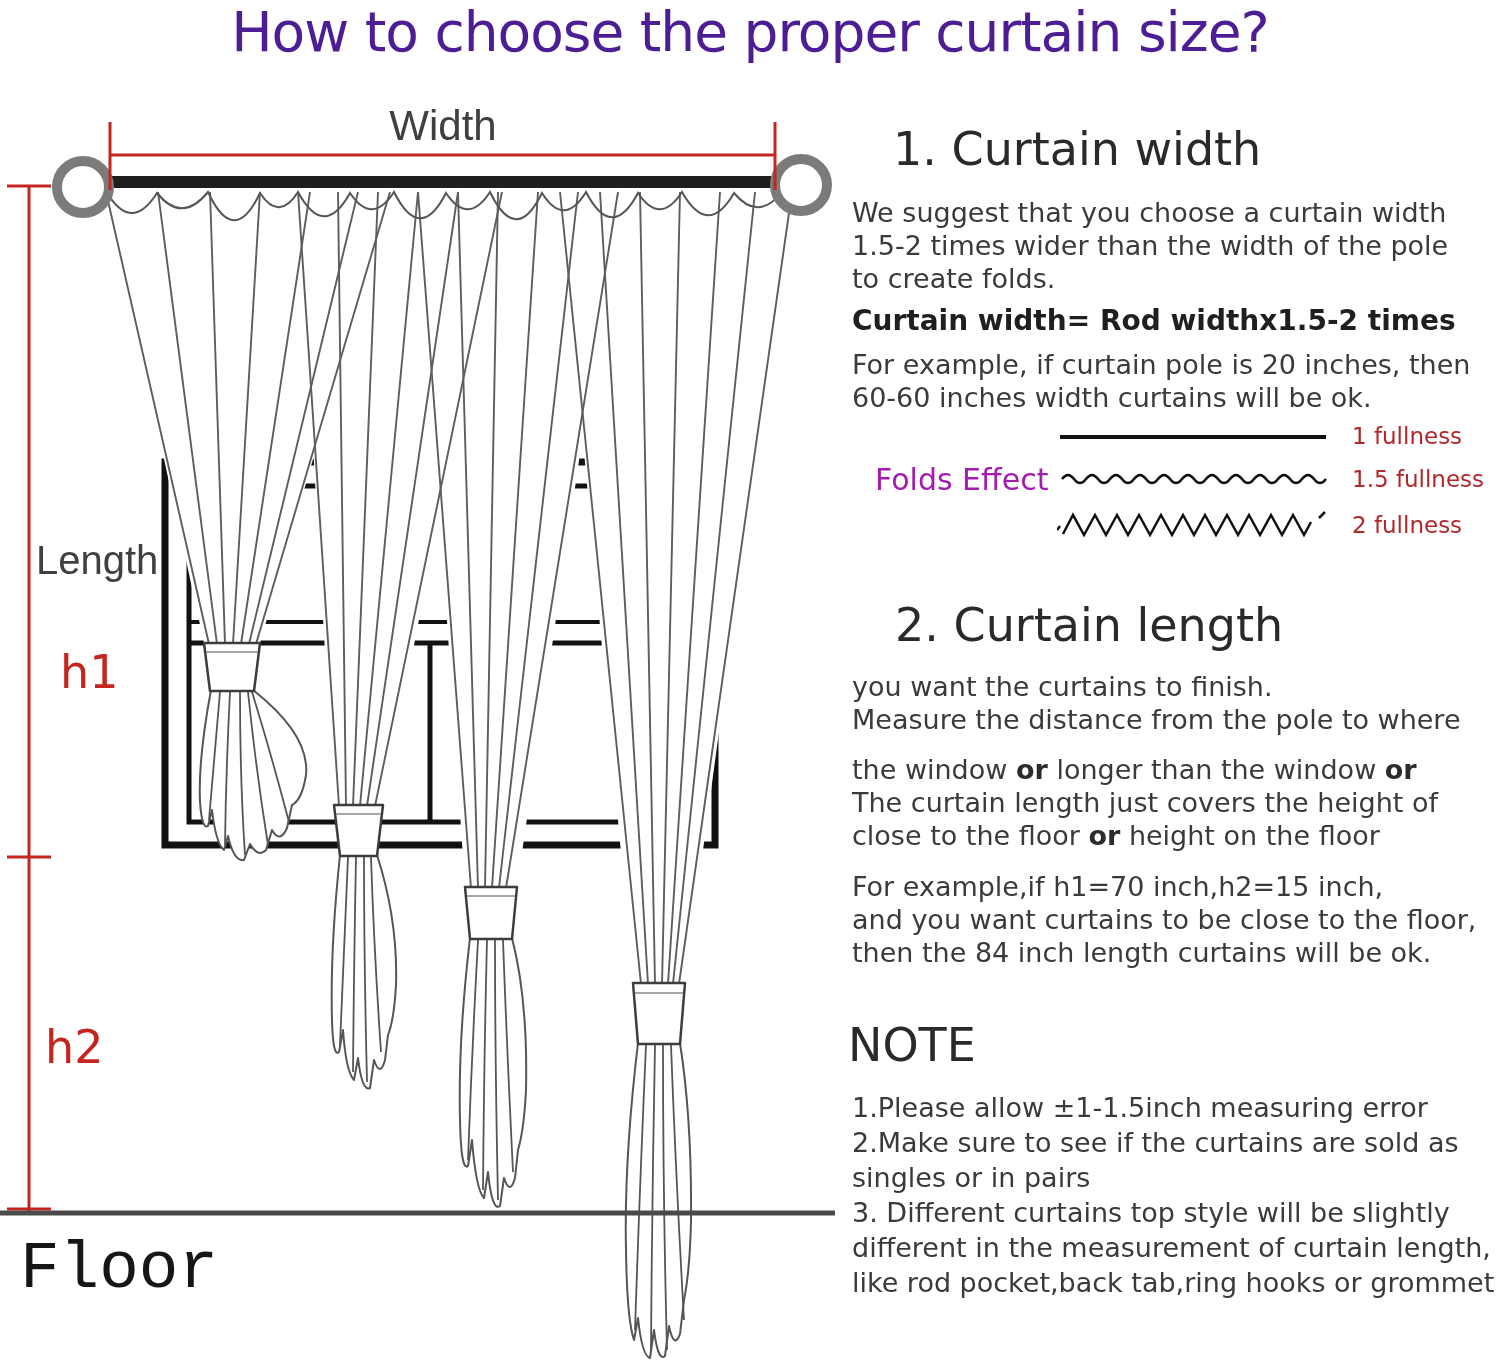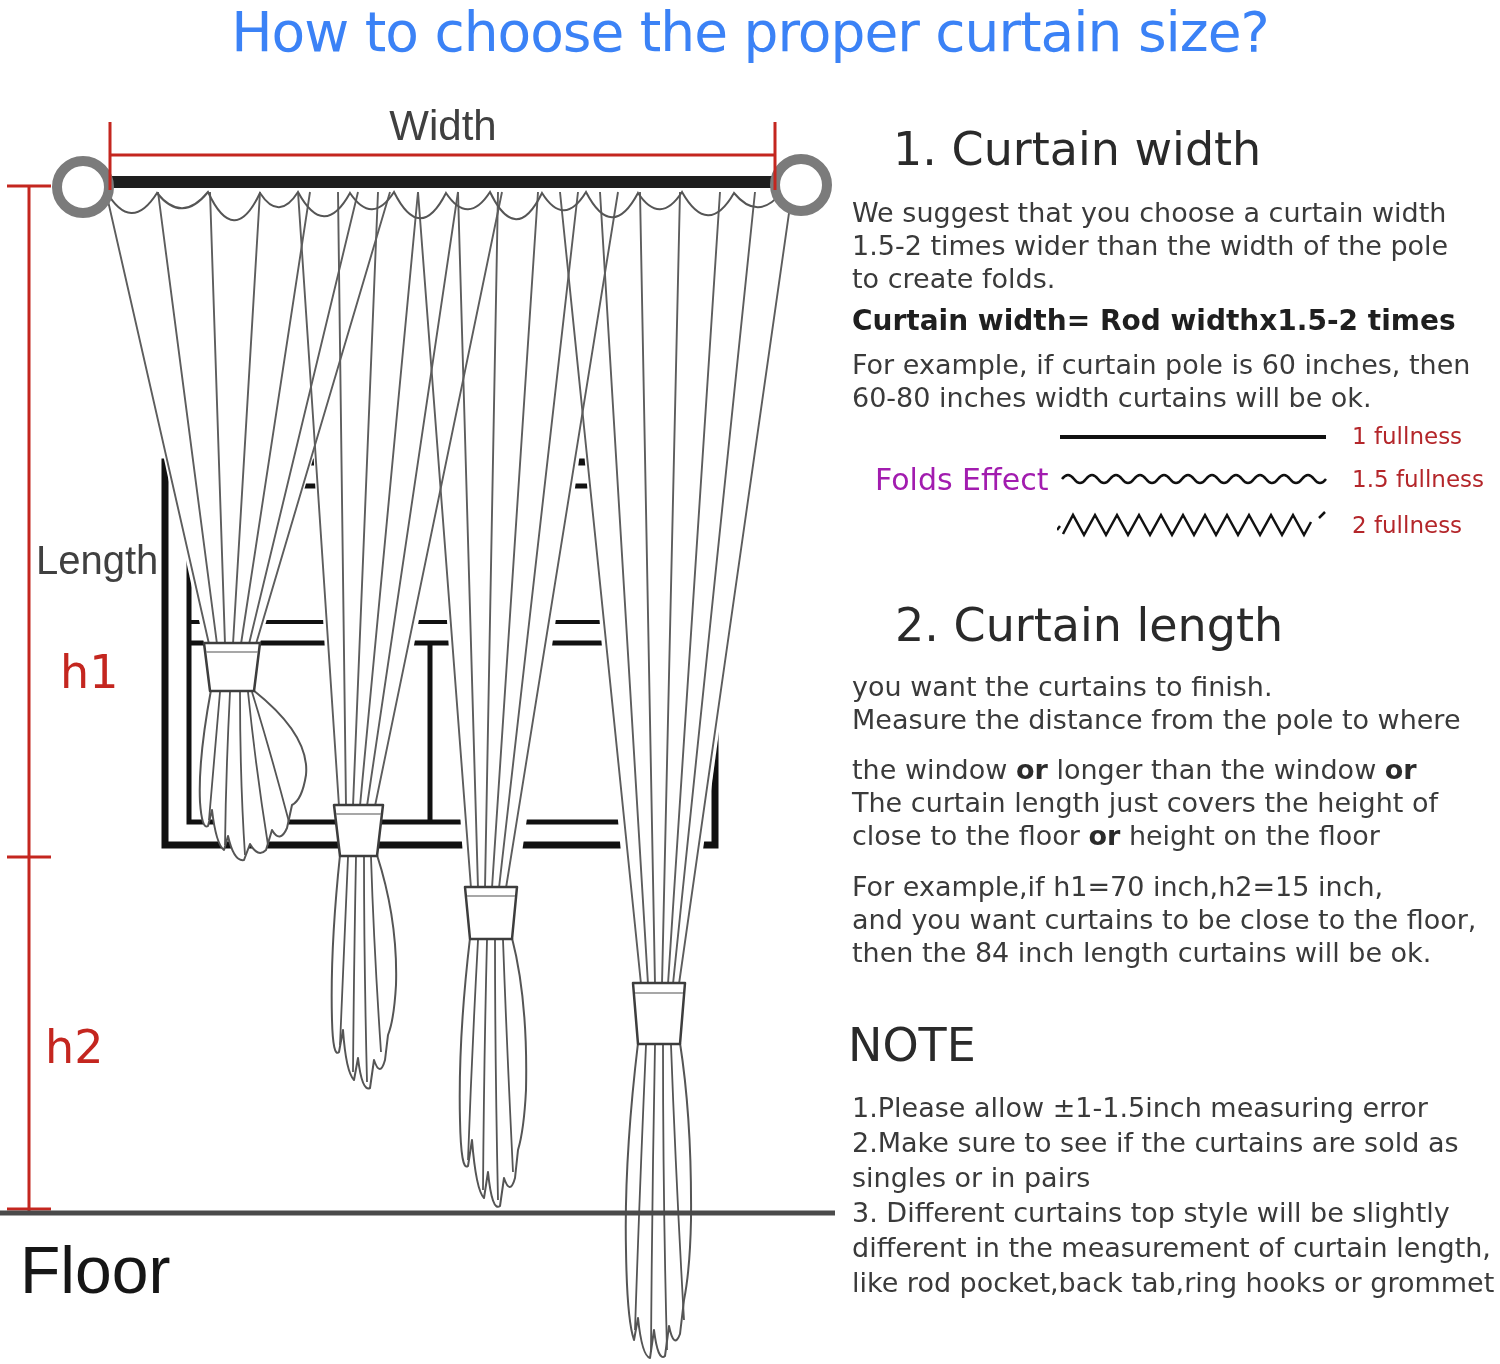--- a/index.html
+++ b/index.html
@@ -1,31 +1,31 @@
 <!DOCTYPE html>
 <html><head>
 <meta charset="utf-8">
 <style>
   html,body{margin:0;padding:0;background:#ffffff;}
   .page{position:relative;width:1500px;height:1364px;background:#ffffff;overflow:hidden;
         font-family:"DejaVu Sans",sans-serif;color:#3a3a3a;}
   .abs{position:absolute;}
   .title{top:0px;left:0px;width:1500px;text-align:center;font-size:55px;letter-spacing:-1px;
-         color:#3b82f6;white-space:nowrap;}
+         color:#4c1d95;white-space:nowrap;}
   .h-section{font-size:46px;color:#2a2a2a;white-space:nowrap;}
   .para{font-size:27px;line-height:33px;color:#3a3a3a;white-space:nowrap;}
   .para div{white-space:nowrap;}
   .formula{font-size:28px;font-weight:bold;color:#1f1f1f;white-space:nowrap;}
   .bold-or{font-weight:bold;color:#2b2b2b;}
   .folds-label{font-size:30px;color:#a21caf;white-space:nowrap;}
   .fullness{font-size:23px;color:#b4262a;white-space:nowrap;}
   .note-lines{font-size:27px;line-height:35px;color:#3a3a3a;}
   .red-serif{font-family:Liberation Sans, sans-serif;color:#404040;margin-top:16px;}
   .red-sans{font-family:"DejaVu Sans",sans-serif;color:#c4261f;}
-  .floor-text{font-family:Liberation Sans, sans-serif;color:#161616;font-size:66px;text-align:center;}
+  .floor-text{font-family:Liberation Mono, monospace;color:#161616;font-size:66px;text-align:center;}
   .rule1{height:0;border-top:4px solid #111;}
 </style>
 </head>
 <body>
 
 <div class="page">
 
   <div class="abs title">How to choose the proper curtain size?</div>
 
   <svg class="abs" style="left:0;top:0;" width="850" height="1364" viewBox="0 0 850 1364">
@@ -101,22 +101,22 @@
 
   <div class="abs para" style="left:852px;top:196px;">
     <div>We suggest that you choose a curtain width</div>
     <div>1.5-2 times wider than the width of the pole</div>
     <div>to create folds.</div>
   </div>
 
   <div class="abs formula" style="left:852px;top:304px;">Curtain width= Rod widthx1.5-2 times</div>
 
   <div class="abs para" style="left:852px;top:348px;">
-    <div>For example, if curtain pole is 60 inches, then</div>
-    <div>60-80 inches width curtains will be ok.</div>
+    <div>For example, if curtain pole is 20 inches, then</div>
+    <div>60-60 inches width curtains will be ok.</div>
   </div>
 
   <div class="abs folds-label" style="left:875px;top:462px;">Folds Effect</div>
 
   <div class="abs rule1" style="left:1060px;top:435px;width:266px;"></div>
   <svg class="abs" style="left:1060px;top:470px;" width="270" height="18" viewBox="0 0 270 18">
     <path d="M2,9 q6,-8 12,0 t12,0 t12,0 t12,0 t12,0 t12,0 t12,0 t12,0 t12,0 t12,0 t12,0 t12,0 t12,0 t12,0 t12,0 t12,0 t12,0 t12,0 t12,0 t12,0 t12,0 t12,0" fill="none" stroke="#111" stroke-width="2.5"></path>
   </svg>
   <svg class="abs" style="left:1057px;top:508px;" width="280" height="40" viewBox="0 0 280 40">
     <path d="M6,26 L16,7 L27,27 L38,7 L49,27 L60,7 L71,27 L82,7 L93,27 L104,7 L115,27 L126,7 L137,27 L148,7 L159,27 L170,7 L181,27 L192,7 L203,27 L214,7 L225,27 L236,7 L247,27 L254,14 M262,10 L268,4 M0,22 L3,18" fill="none" stroke="#111" stroke-width="2.5"></path>

